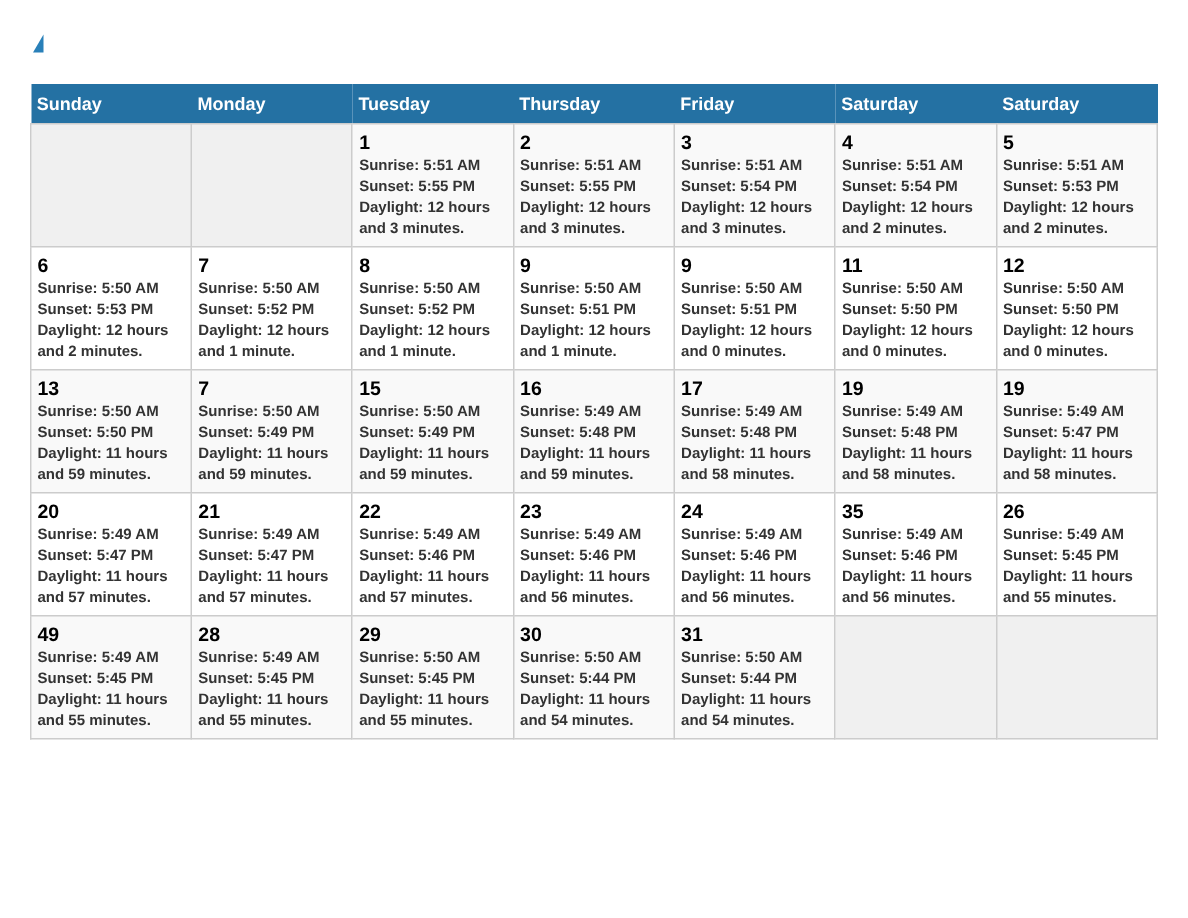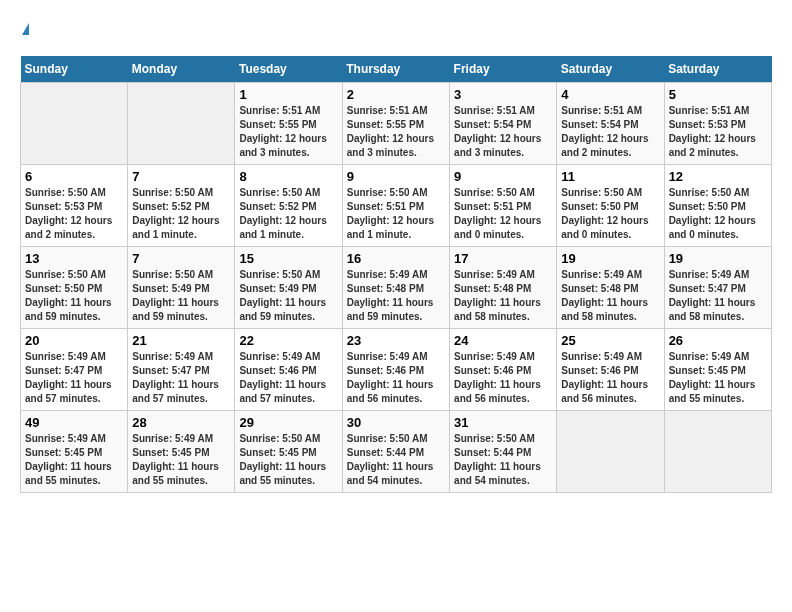--- a/index.html
+++ b/index.html
@@ -255,21 +255,21 @@
 Sunset: 5:46 PM
 Daylight: 11 hours and 56 minutes.</div>
         </td>
         <td>
           <span class="day-num">24</span>
           <div class="day-info" style="white-space: pre-line;">Sunrise: 5:49 AM
 Sunset: 5:46 PM
 Daylight: 11 hours and 56 minutes.</div>
         </td>
         <td>
-          <span class="day-num">25</span>
+          <span class="day-num">35</span>
           <div class="day-info" style="white-space: pre-line;">Sunrise: 5:49 AM
 Sunset: 5:46 PM
 Daylight: 11 hours and 56 minutes.</div>
         </td>
         <td>
           <span class="day-num">26</span>
           <div class="day-info" style="white-space: pre-line;">Sunrise: 5:49 AM
 Sunset: 5:45 PM
 Daylight: 11 hours and 55 minutes.</div>
         </td>

